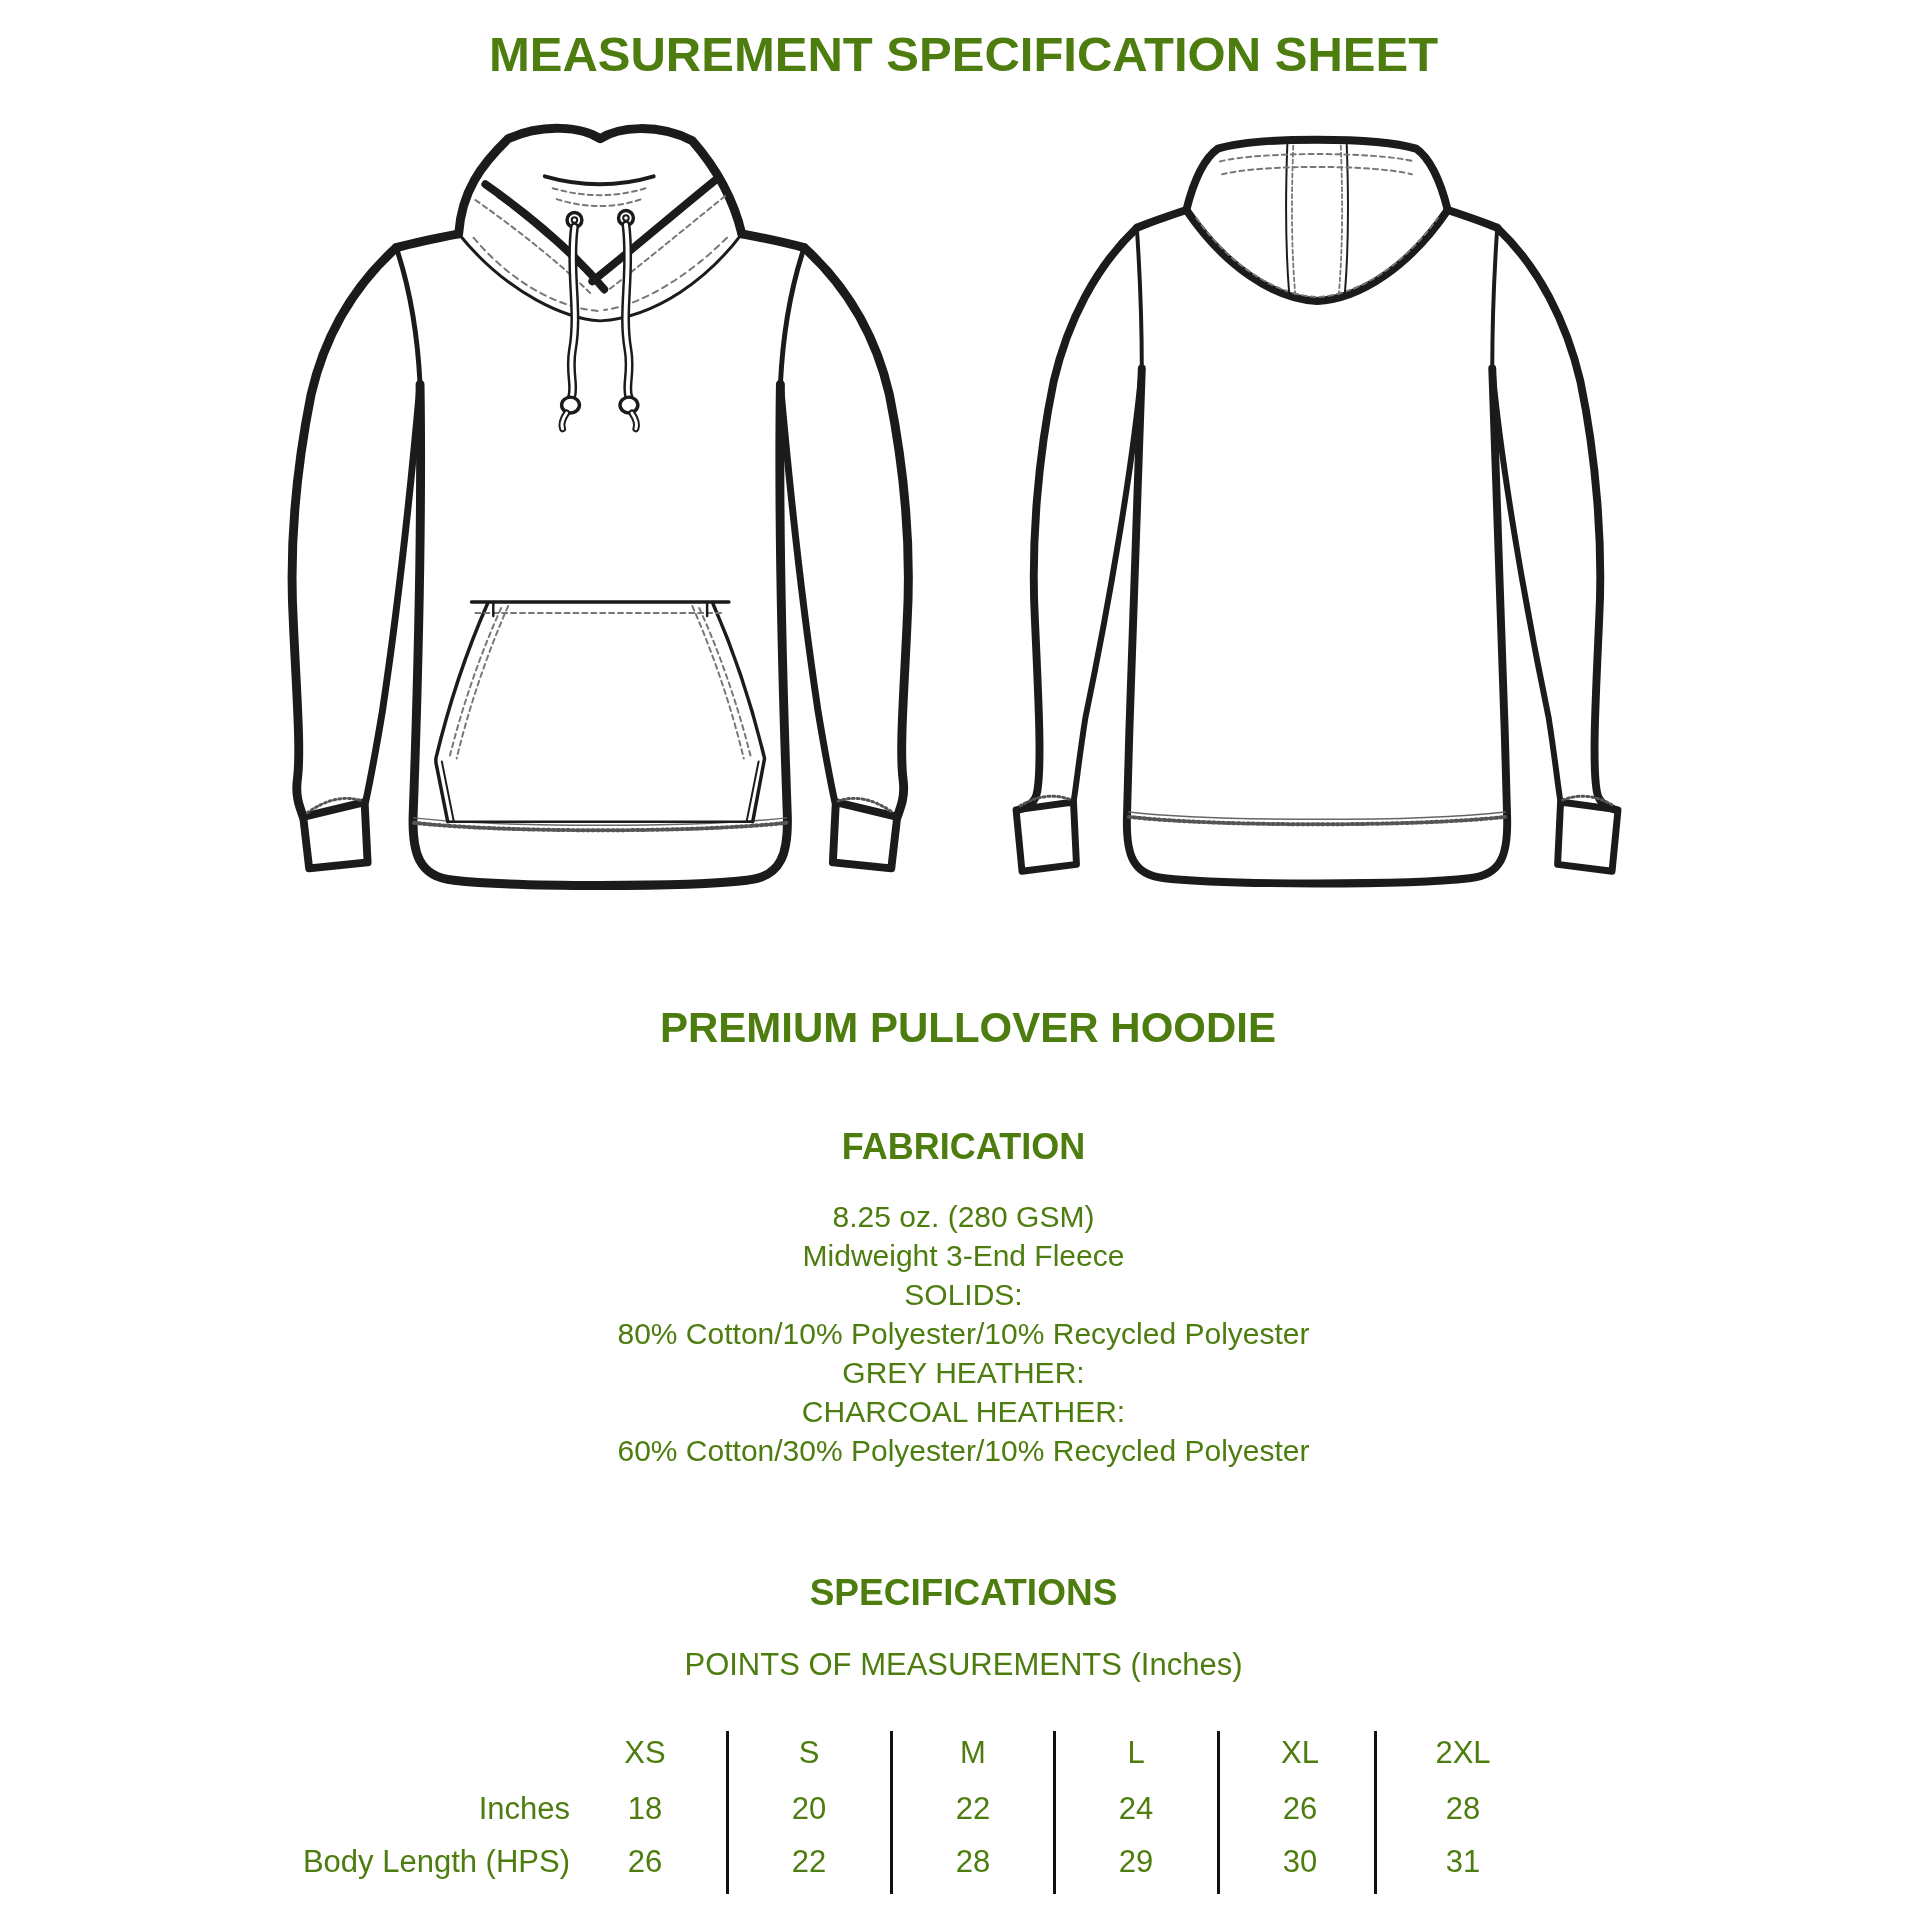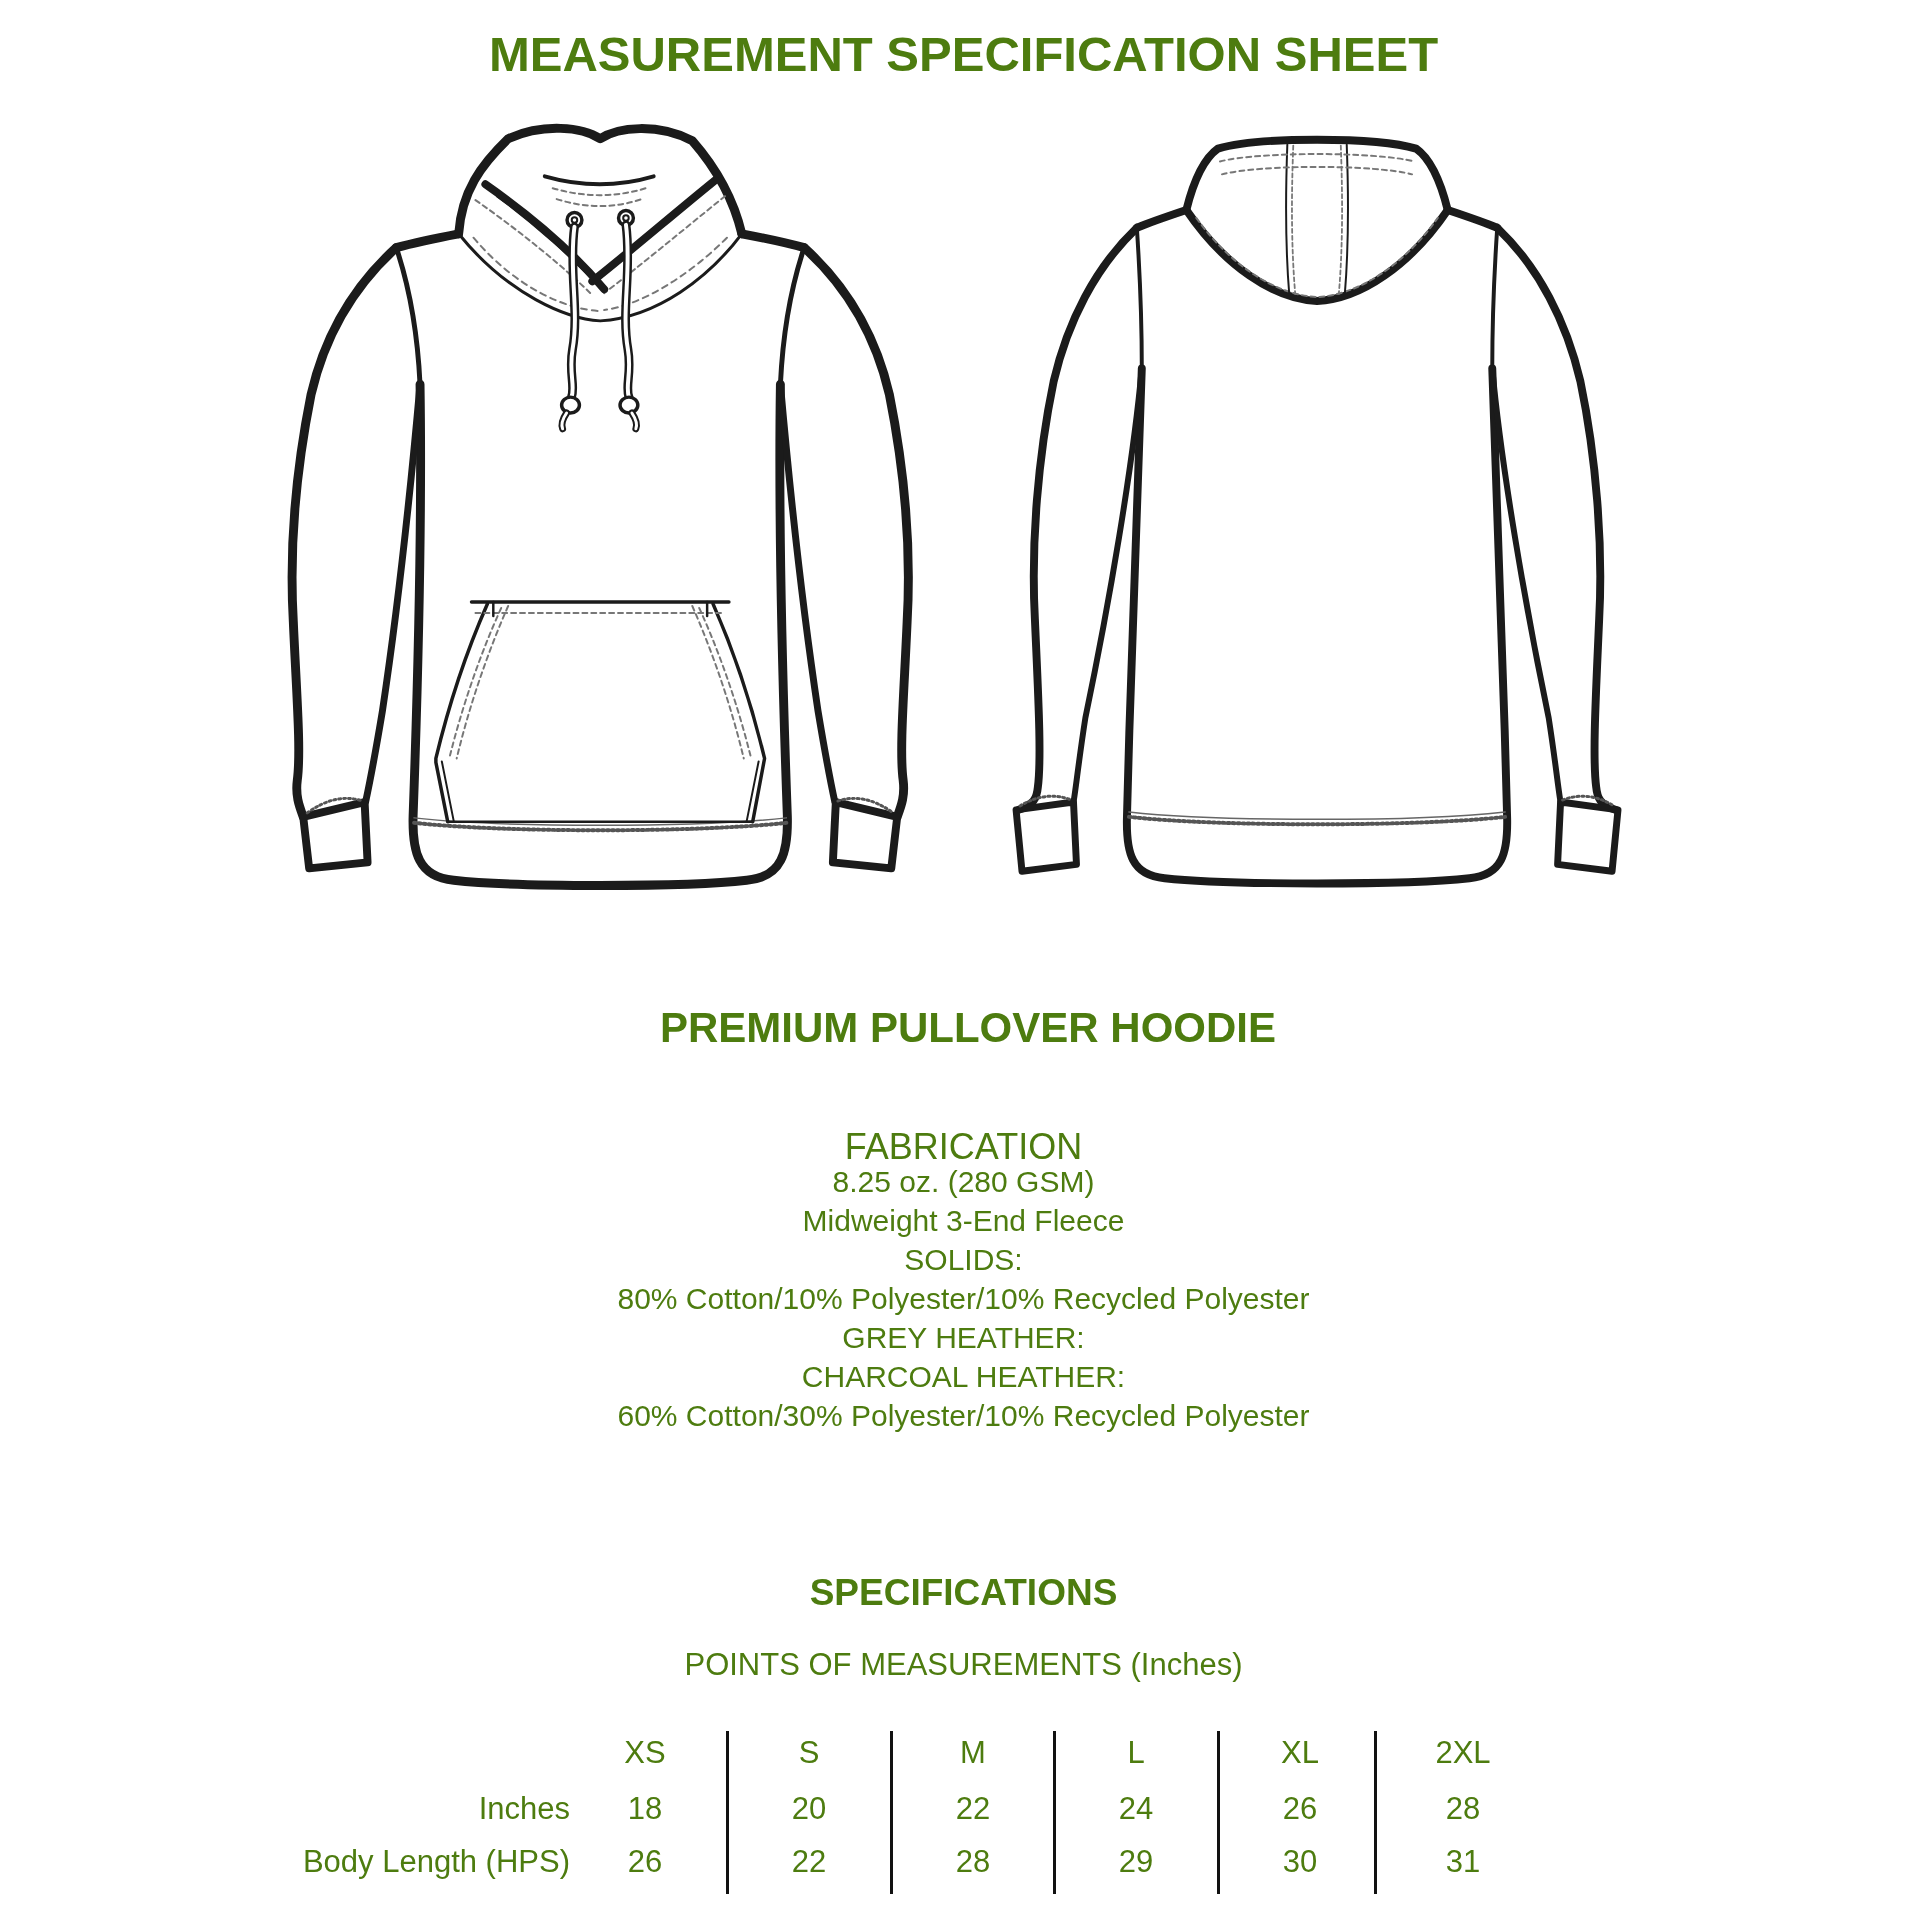--- a/index.html
+++ b/index.html
@@ -23,24 +23,24 @@
   .drawing { position: absolute; }
   .drawing.front { left: 226px; top: 97px;  width: 693px; height: 822px; }
   .drawing.back  { left: 998px; top: 109px; width: 644px; height: 792px; }
 
   .product {
     position: absolute; top: 1004px; left: 0; right: 0;
     text-align: center; font-size: 42px; font-weight: bold; margin-left: 9px;
   }
   .fab-heading {
     position: absolute; top: 1126px; left: 0; right: 0;
-    text-align: center; font-size: 36px; font-weight: normal;
+    text-align: center; font-size: 36px; font-weight: bold;
   }
   .fab-lines {
-    position: absolute; top: 1162px; left: 0; right: 0;
+    position: absolute; top: 1197px; left: 0; right: 0;
     text-align: center; font-size: 30px; line-height: 39px;
   }
   .spec-heading {
     position: absolute; top: 1572px; left: 0; right: 0;
     text-align: center; font-size: 37px; font-weight: bold;
   }
   .spec-sub {
     position: absolute; top: 1647px; left: 0; right: 0;
     text-align: center; font-size: 31px;
   }

